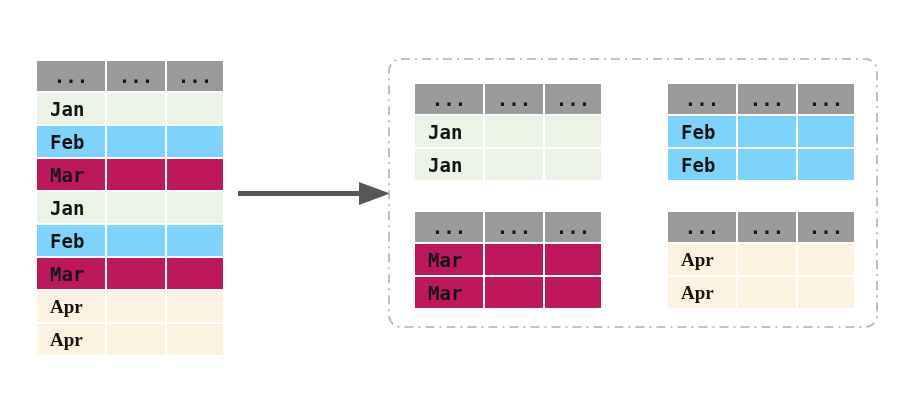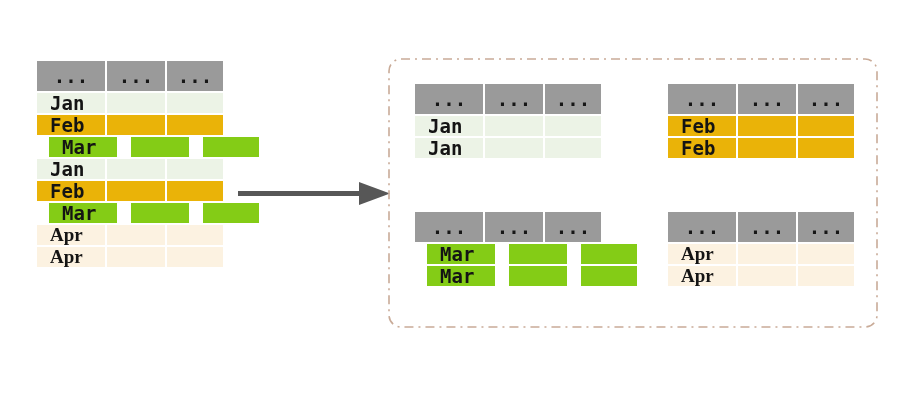--- a/index.html
+++ b/index.html
@@ -13,36 +13,36 @@
     font-weight: 700;
     color: #141414;
   }
   .tbl {
     position: absolute;
     display: flex;
     flex-direction: column;
     gap: 2px;
     font-size: 19px;
   }
-  .trow { display: flex; gap: 2px; height: 20px; }
+  .trow { display: flex; gap: 2px; height: 31px; }
   .trow.hdr { height: 30px; }
   .cell { display: flex; align-items: center; }
   .c1 { width: 68px; }
   .c2 { width: 58px; }
   .c3 { width: 56px; }
   .hdr .cell {
     background: #9a9a9a;
     justify-content: center;
     line-height: 16px;
     color: #161616;
   }
   .month-cell { padding-left: 13px; box-sizing: border-box; justify-content: flex-start; }
   .row-jan .cell { background: #ecf3e6; }
-  .row-feb .cell { background: #eab308; }
-  .row-mar .cell { background: #84cc16; margin-left: 12px; }
+  .row-feb .cell { background: #7dd3fc; }
+  .row-mar .cell { background: #be185d; }
   .row-apr .cell { background: #fcf2e1; font-family: Liberation Serif, serif; }
   
   .src { left: 37px; top: 61px; }
   .grp-jan { left: 415px; top: 84px; }
   .grp-feb { left: 668px; top: 84px; }
   .grp-mar { left: 415px; top: 212px; }
   .grp-apr { left: 668px; top: 212px; }
   .arrow-wrap { position: absolute; left: 238px; top: 179px; width: 155px; height: 30px; }
   .panel { position: absolute; left: 388px; top: 58px; width: 490px; height: 270px; }
   .panel svg { display: block; }

